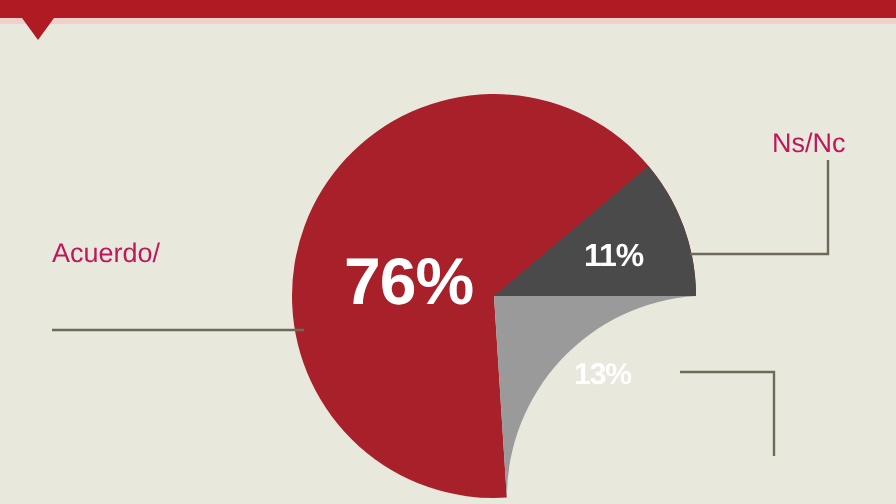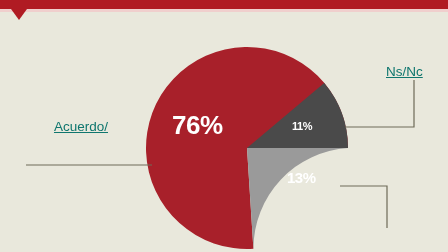--- a/index.html
+++ b/index.html
@@ -31,28 +31,28 @@
   }
 
   
   #chart-svg{position:absolute;left:0;top:0;}
 
   
   .pct-label{
     position:absolute;color:#ffffff;font-weight:bold;
     letter-spacing:-0.5px;
   }
-  #pct-acuerdo{left:172px;top:110px;font-size:26px;}
-  #pct-desacuerdo{left:287px;top:169px;font-size:15px;}
-  #pct-nsnc{left:292px;top:120px;font-size:11px;}
+  #pct-acuerdo{left:172px;top:122px;font-size:33px;}
+  #pct-desacuerdo{left:287px;top:179px;font-size:15px;}
+  #pct-nsnc{left:292px;top:120px;font-size:16px;}
 
   .callout-label{
-    position:absolute;color:#0f766e;font-size:13.5px;line-height:16px;text-decoration:underline;
+    position:absolute;color:#be185d;font-size:13.5px;line-height:16px;
   }
-  #label-acuerdo{left:26px;top:119px;text-align:center;width:110px;}
+  #label-acuerdo{left:26px;top:119px;text-align:left;width:110px;}
   #label-nsnc{left:386px;top:64px;}
   #label-desacuerdo{left:358px;top:231px;}
 </style>
 </head>
 <body>
 
 <div id="stage">
 
   <div id="header-bar">
     

